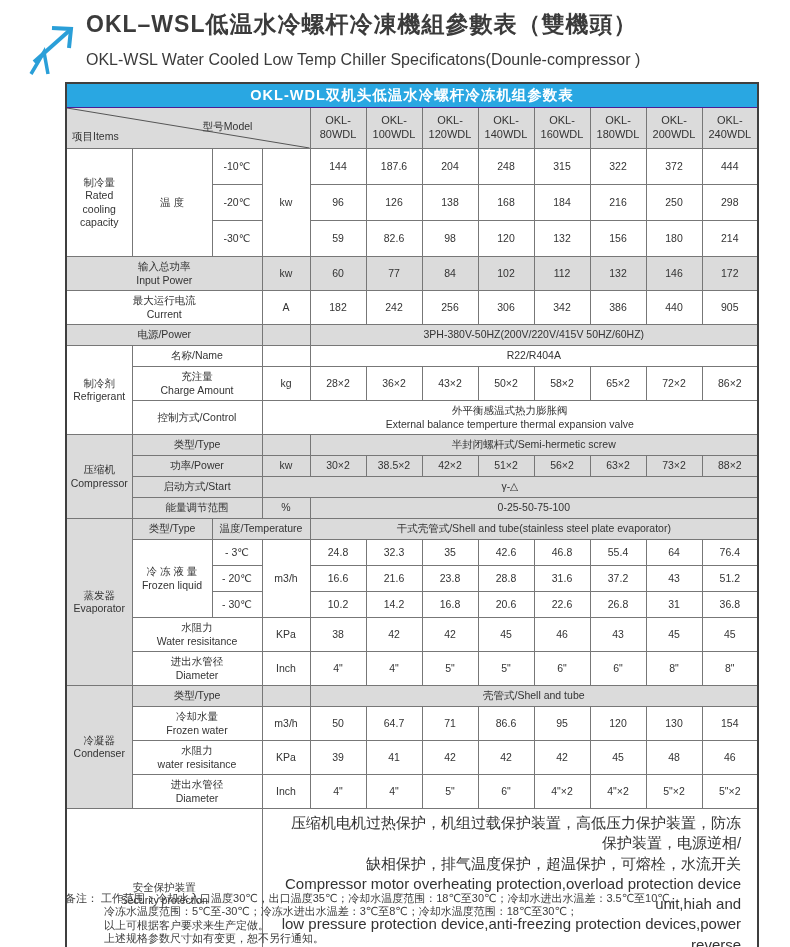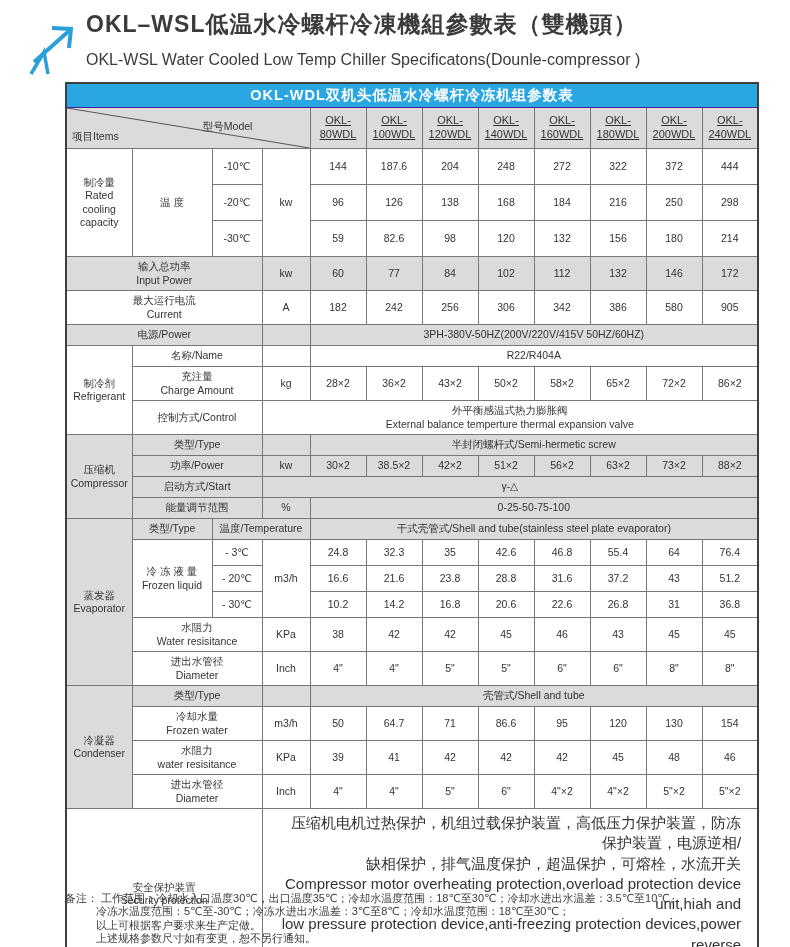--- a/index.html
+++ b/index.html
@@ -14,40 +14,40 @@
   .title-en{font-size:16px;color:#3b3b3b;line-height:1.3;margin-top:11px;}
 
   
   .tbl-wrap{position:absolute;top:82px;left:65px;width:692px;}
   table{border-collapse:collapse;table-layout:fixed;width:692px;font-size:10.5px;}
   td{border:1px solid #777;padding:1px 1px;text-align:center;vertical-align:middle;
      white-space:pre-line;line-height:1.25;color:#333;background:#fff;}
   table{border:2px solid #3f3f3f;}
   tr.banner-row td{background:#29a7e2;color:#fff;font-size:14.5px;font-weight:bold;
      height:21px;letter-spacing:1px;border:1px solid #4c1d95;}
-  tr.hdr td{height:38px;font-size:11px;text-decoration:underline;}
+  tr.hdr td{height:38px;font-size:11px;}
   tr.gray td{background:#dbdbdb;}
   td.white{background:#ffffff;}
   tr.tall td{height:33px;}
   tr.mid td{height:23px;}
   tr.short td{height:18px;}
   tr.twoline td{height:31px;}
   td.val{font-size:10.5px;}
   td.left{text-align:right;padding:4px 16px;line-height:1.35;font-size:15px;}
   td.model{font-size:11px;padding:1px 0;}
   
   td.diag{position:relative;padding:0;height:38px;}
   td.diag svg{position:absolute;left:0;top:0;width:100%;height:100%;}
   .corner-items{position:absolute;left:5px;top:54%;font-size:10.5px;}
   .corner-model{position:absolute;left:56%;top:30%;font-size:10.5px;}
 
   
   .notes{position:absolute;left:65px;top:892px;width:700px;font-size:11px;color:#3c3c3c;line-height:1.22;}
   .notes .n{white-space:nowrap;}
-  .notes .indent{padding-left:31px;}
+  .notes .indent{padding-left:39px;}
 </style>
 </head>
 <body>
 
 <div class="page">
 
   <div class="doc-header">
     <svg class="logo" viewBox="0 0 52 56">
       <path d="M6 42 L42 10" stroke="#2a9fd8" stroke-width="4" fill="none"></path>
       <path d="M24 8 L43 9 L41 28" stroke="#2a9fd8" stroke-width="4" fill="none" stroke-linejoin="miter"></path>
@@ -99,21 +99,21 @@
 Rated
 cooling
 capacity</td>
             <td rowspan="3">温 度</td>
             <td>-10℃</td>
             <td rowspan="3" class="unit">kw</td>
             <td class="val">144</td>
             <td class="val">187.6</td>
             <td class="val">204</td>
             <td class="val">248</td>
-            <td class="val">272</td>
+            <td class="val">315</td>
             <td class="val">322</td>
             <td class="val">372</td>
             <td class="val">444</td>
           </tr>
           <tr class="tall">
             <td>-20℃</td>
             <td class="val">96</td>
             <td class="val">126</td>
             <td class="val">138</td>
             <td class="val">168</td>
@@ -149,21 +149,21 @@
           <tr class="twoline">
             <td colspan="3">最大运行电流
 Current</td>
             <td class="unit">A</td>
             <td class="val">182</td>
             <td class="val">242</td>
             <td class="val">256</td>
             <td class="val">306</td>
             <td class="val">342</td>
             <td class="val">386</td>
-            <td class="val">580</td>
+            <td class="val">440</td>
             <td class="val">905</td>
           </tr>
           <tr class="gray short">
             <td colspan="3">电源/Power</td>
             <td class="unit"></td>
             <td colspan="8">3PH-380V-50HZ(200V/220V/415V  50HZ/60HZ)</td>
           </tr>
           <tr class="short">
             <td rowspan="3">制冷剂
 Refrigerant</td>

